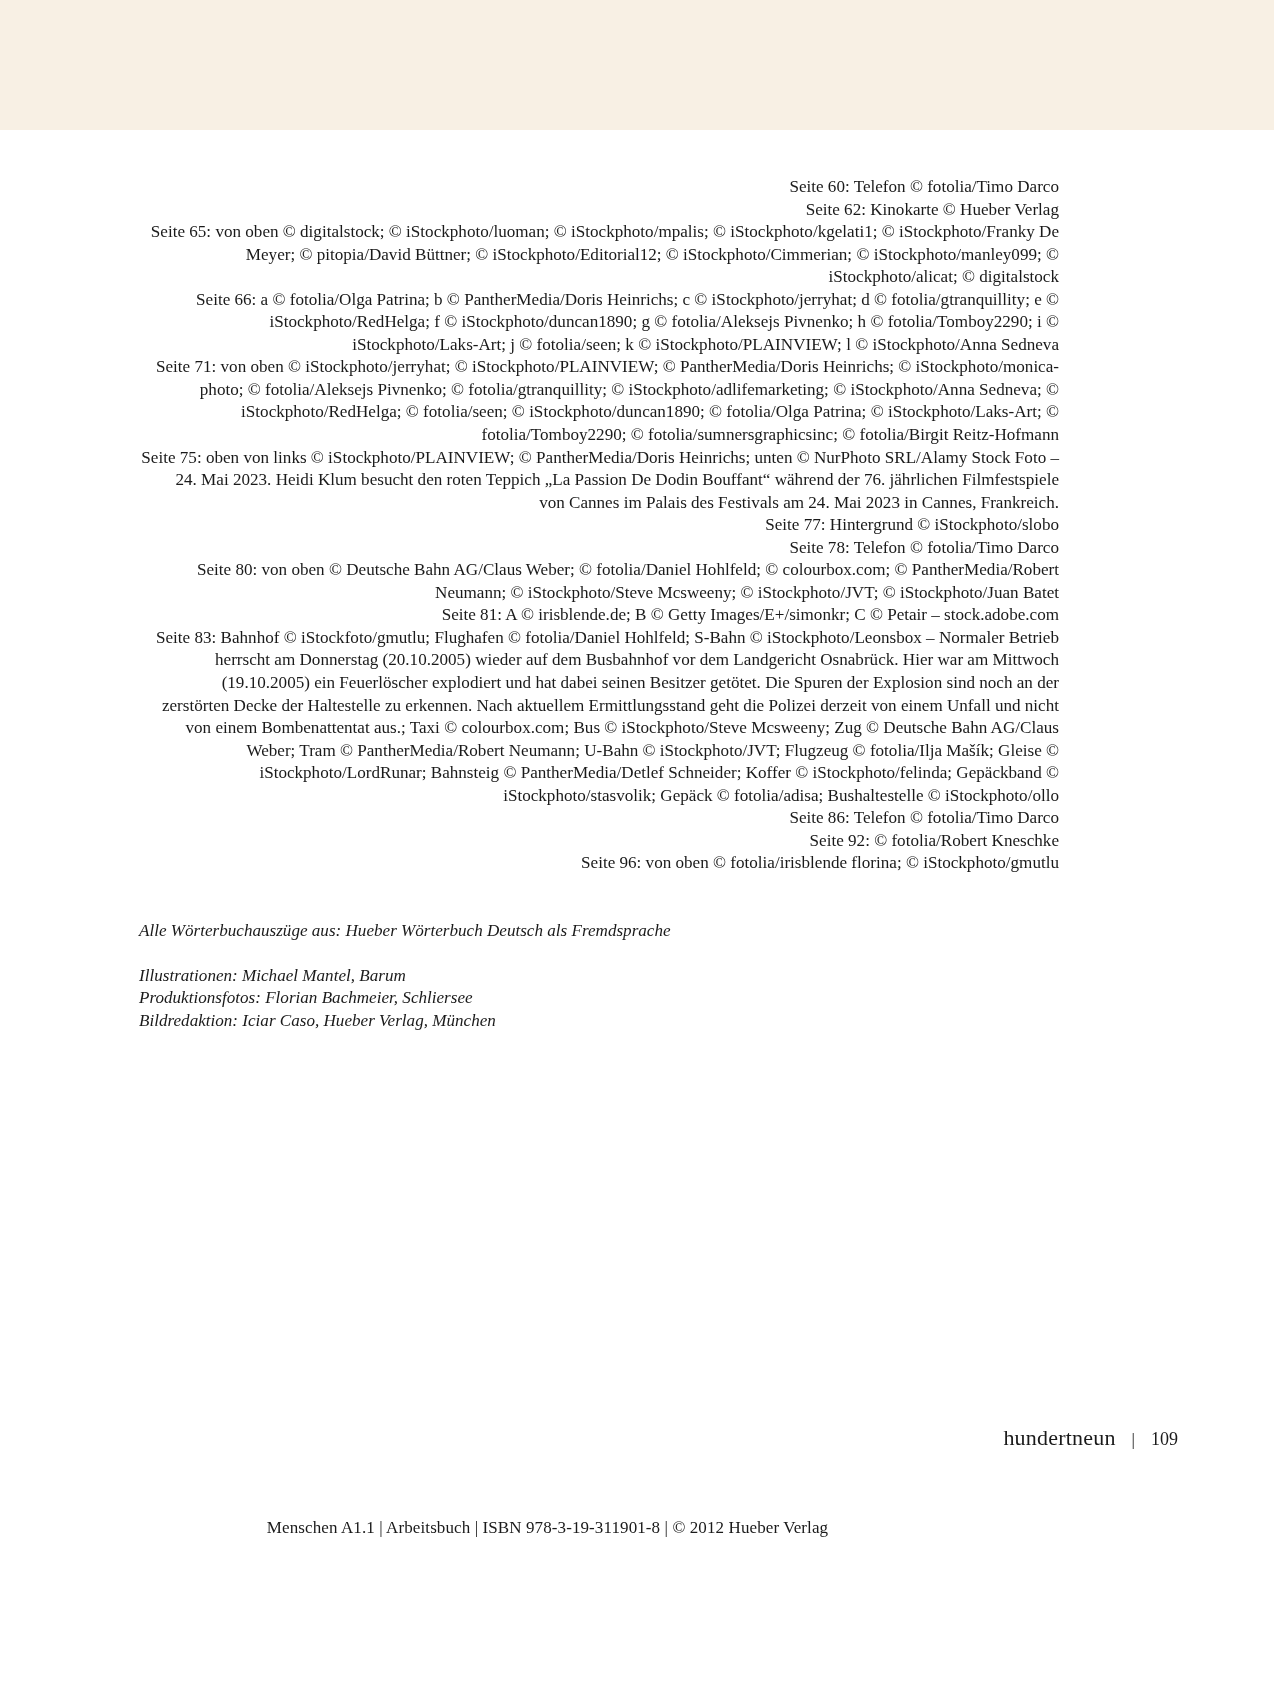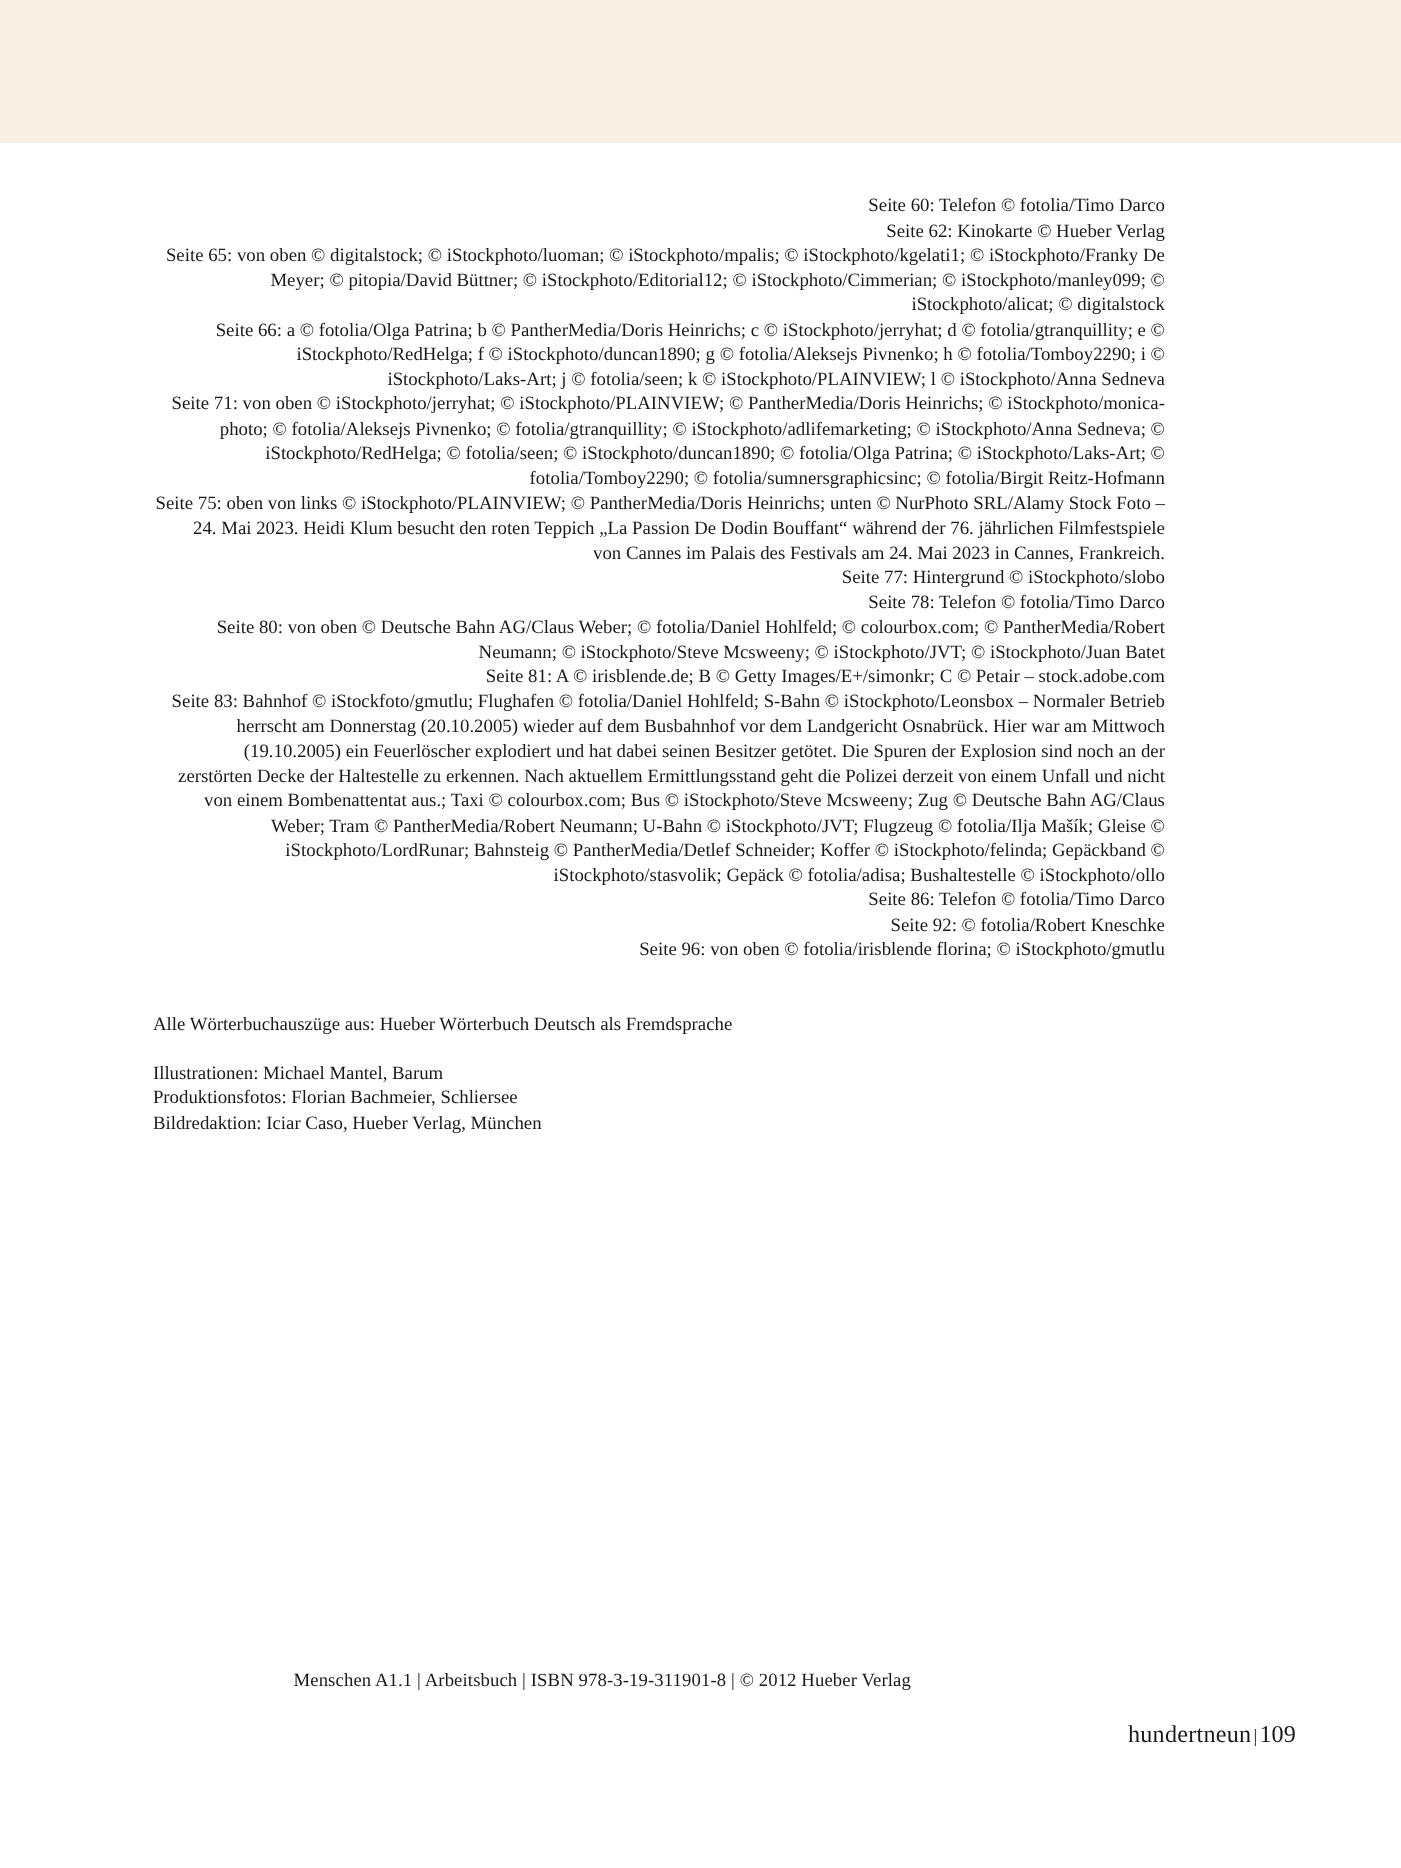--- a/index.html
+++ b/index.html
@@ -39,47 +39,48 @@
     text-indent: -18px;
     text-align: right;
     hyphens: none;
   }
   .tail-section {
     font-size: 17.1px;
     line-height: 22.55px;
   }
   .tail-line {
     margin: 0;
+    font-style: italic;
   }
   .spacer-lg {
     height: 45px;
   }
   .spacer-md {
     height: 22px;
   }
   .footer-folio {
     position: absolute;
     right: 96px;
-    top: 1564px;
+    top: 1425px;
     display: flex;
     align-items: baseline;
-    gap: 0;
+    gap: 14px;
     font-size: 16px;
   }
   .folio-word {
     font-size: 22px;
     letter-spacing: 0.2px;
   }
   .folio-sep {
     font-size: 17px;
     color: #1a1a1a;
     padding: 0 2px;
   }
   .folio-num {
-    font-size: 22px;
+    font-size: 18px;
   }
   .footer-imprint {
     position: absolute;
     left: 0;
     top: 1518px;
     width: 1095px;
     text-align: center;
     font-size: 17px;
     letter-spacing: 0.1px;
   }

